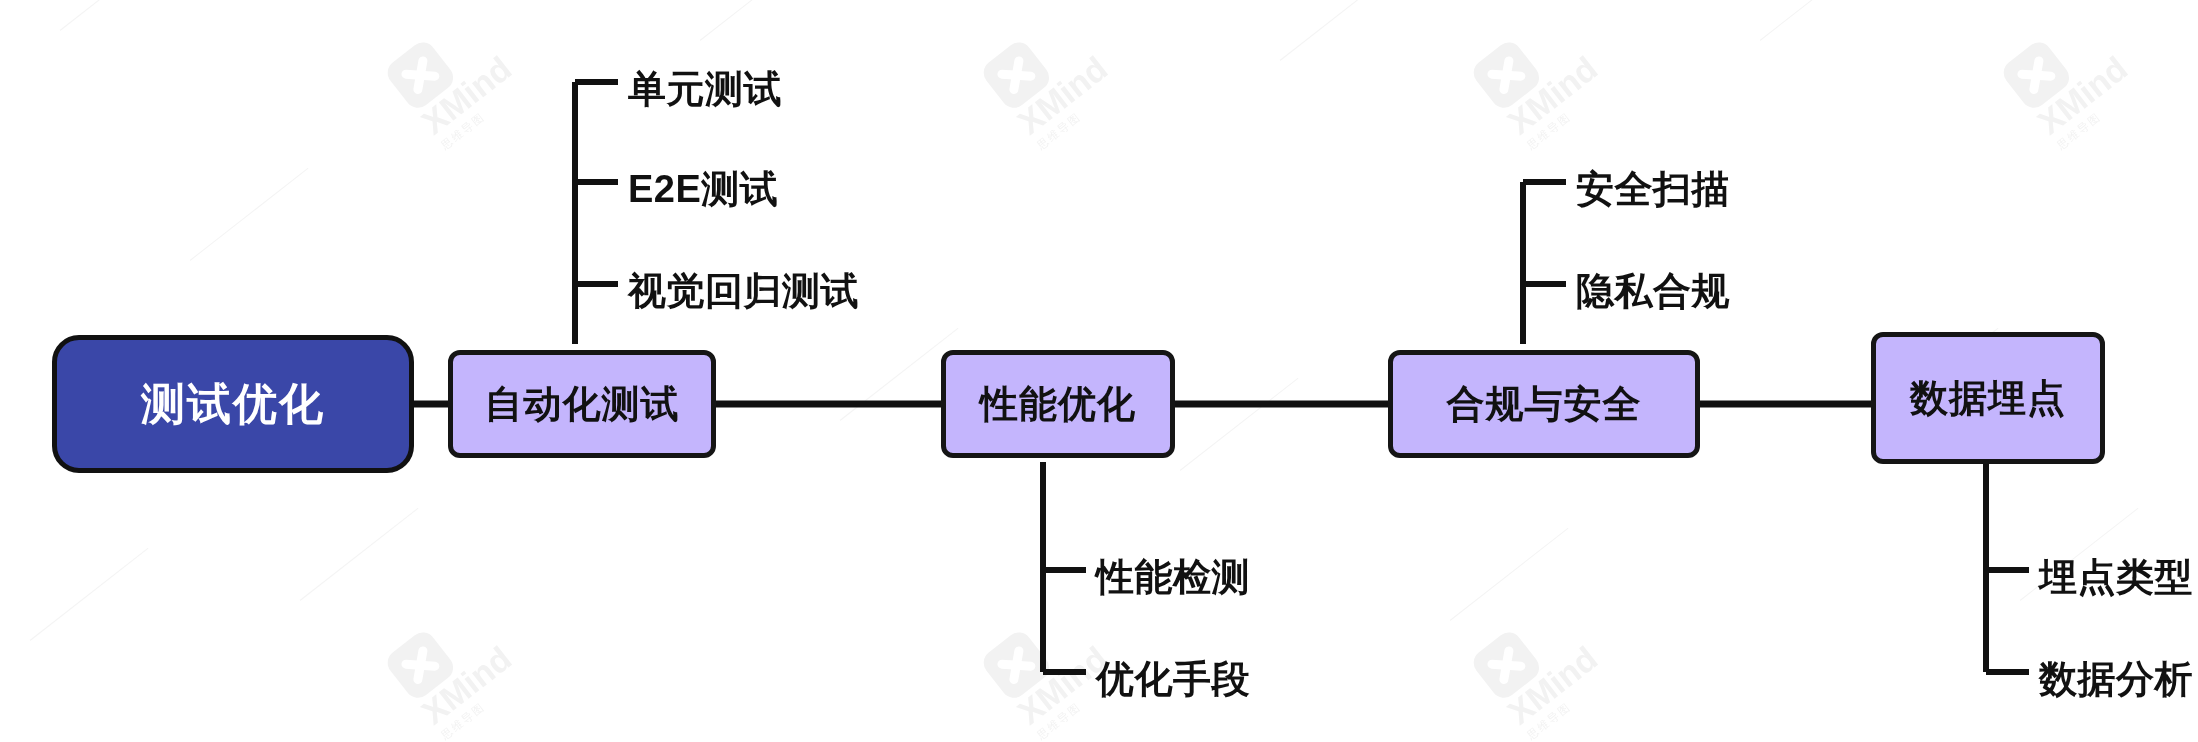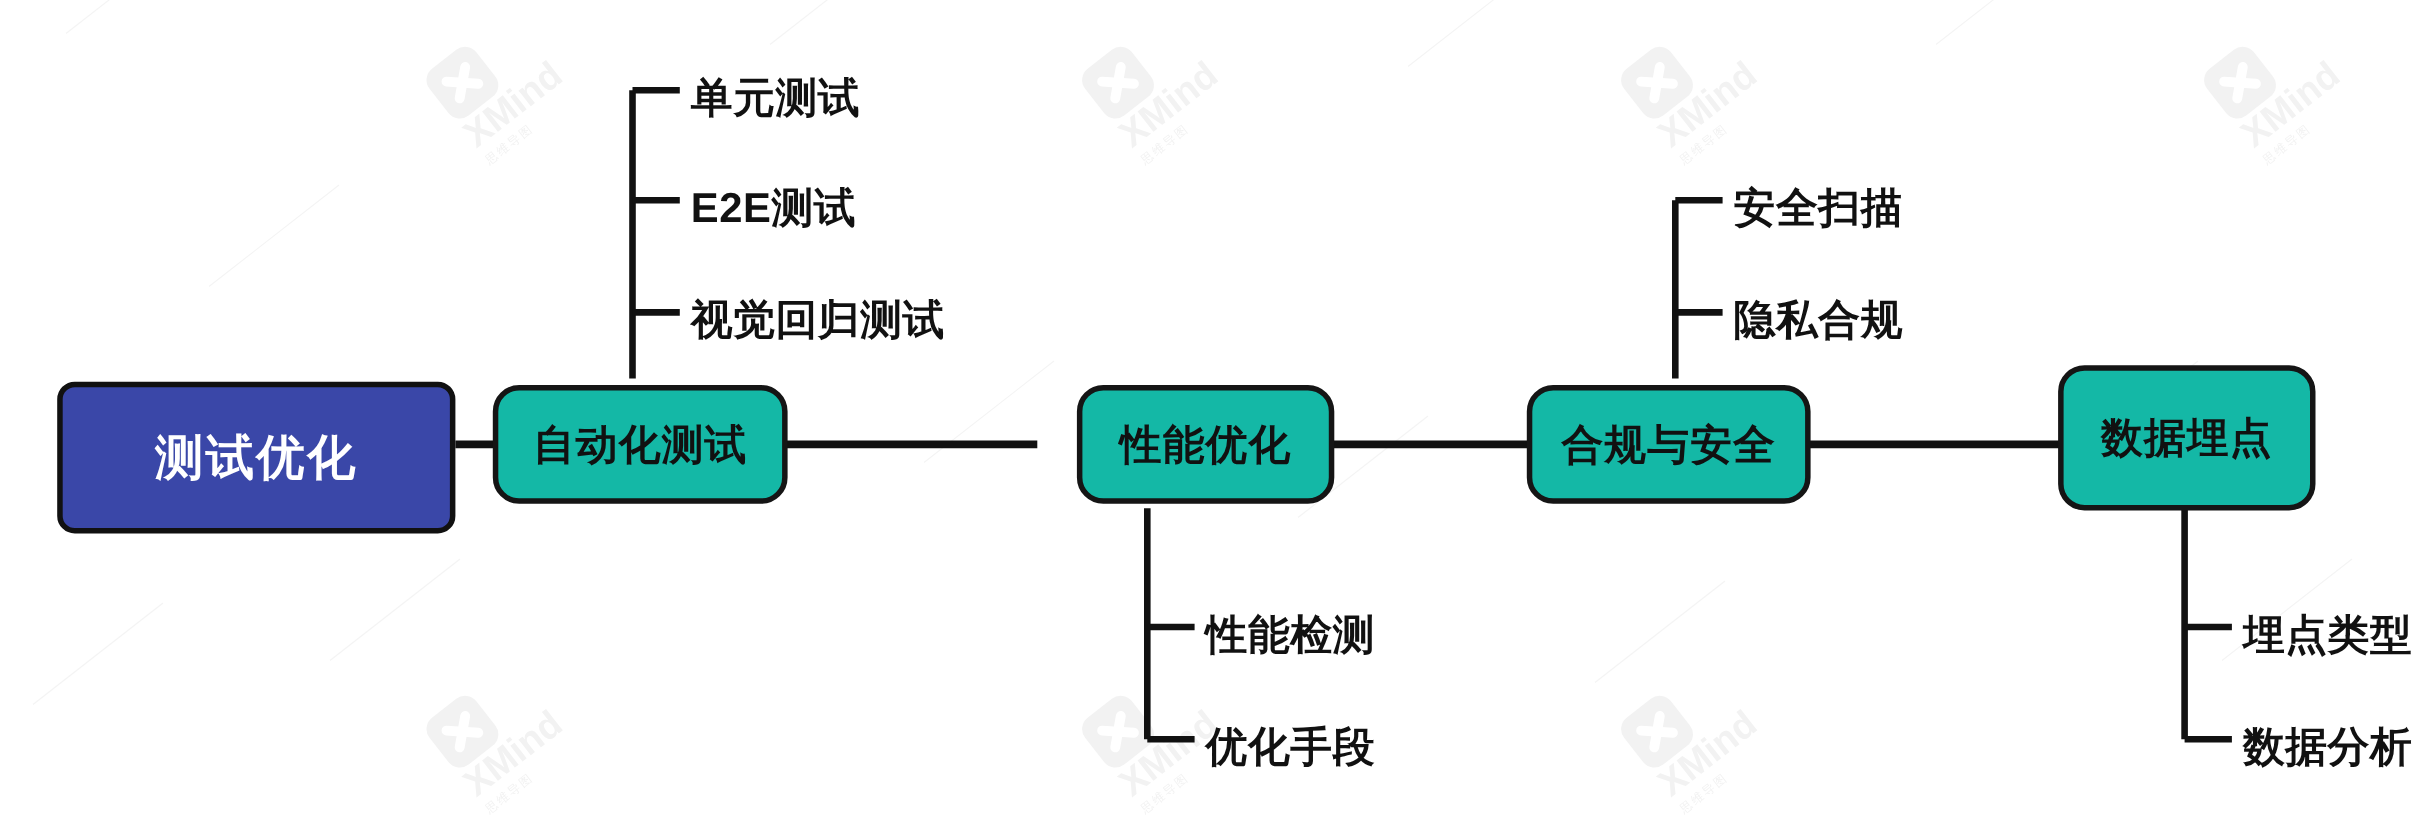--- a/index.html
+++ b/index.html
@@ -82,36 +82,35 @@
   }
 
   
   .node {
     position: absolute;
     box-sizing: border-box;
     display: flex;
     align-items: center;
     justify-content: center;
     border: 5px solid #151515;
-    border-radius: 24px;
-    background: #14b8a6;
+    border-radius: 12px;
+    background: #c4b5fd;
     z-index: 3;
   }
   .node .node-label {
     font-size: 38px;
     font-weight: bold;
     color: #111111;
     white-space: nowrap;
     letter-spacing: 1px;
   }
   .node.root {
     background: #3a47a8;
     border-color: #111111;
-    border-radius: 16px;
-    margin-top: 12px;
+    border-radius: 27px;
   }
   .node.root .node-label {
     color: #ffffff;
     font-size: 44px;
     letter-spacing: 2px;
   }
 
   
   .leaf {
     position: absolute;
@@ -228,25 +227,25 @@
   </svg>
 
   <div class="node root" style="left:52px; top:335px; width:362px; height:138px;">
     <span class="node-label">测试优化</span>
   </div>
 
   <div class="node" style="left:448px; top:350px; width:268px; height:108px;">
     <span class="node-label">自动化测试</span>
   </div>
 
-  <div class="node" style="left:979px; top:350px; width:234px; height:108px;font-family:Liberation Serif, serif;">
+  <div class="node" style="left:941px; top:350px; width:234px; height:108px;font-family:Liberation Serif, serif;">
     <span class="node-label">性能优化</span>
   </div>
 
-  <div class="node" style="left:1388px; top:350px; width:258px; height:108px;text-align:right;">
+  <div class="node" style="left:1388px; top:350px; width:312px; height:108px;text-align:right;">
     <span class="node-label">合规与安全</span>
   </div>
 
   <div class="node" style="left:1871px; top:332px; width:234px; height:132px;">
     <span class="node-label">数据埋点</span>
   </div>
 
   <div class="leaf" style="left:628px; top:64px;">单元测试</div>
   <div class="leaf" style="left:628px; top:164px;">E2E测试</div>
   <div class="leaf" style="left:628px; top:266px;">视觉回归测试</div>

